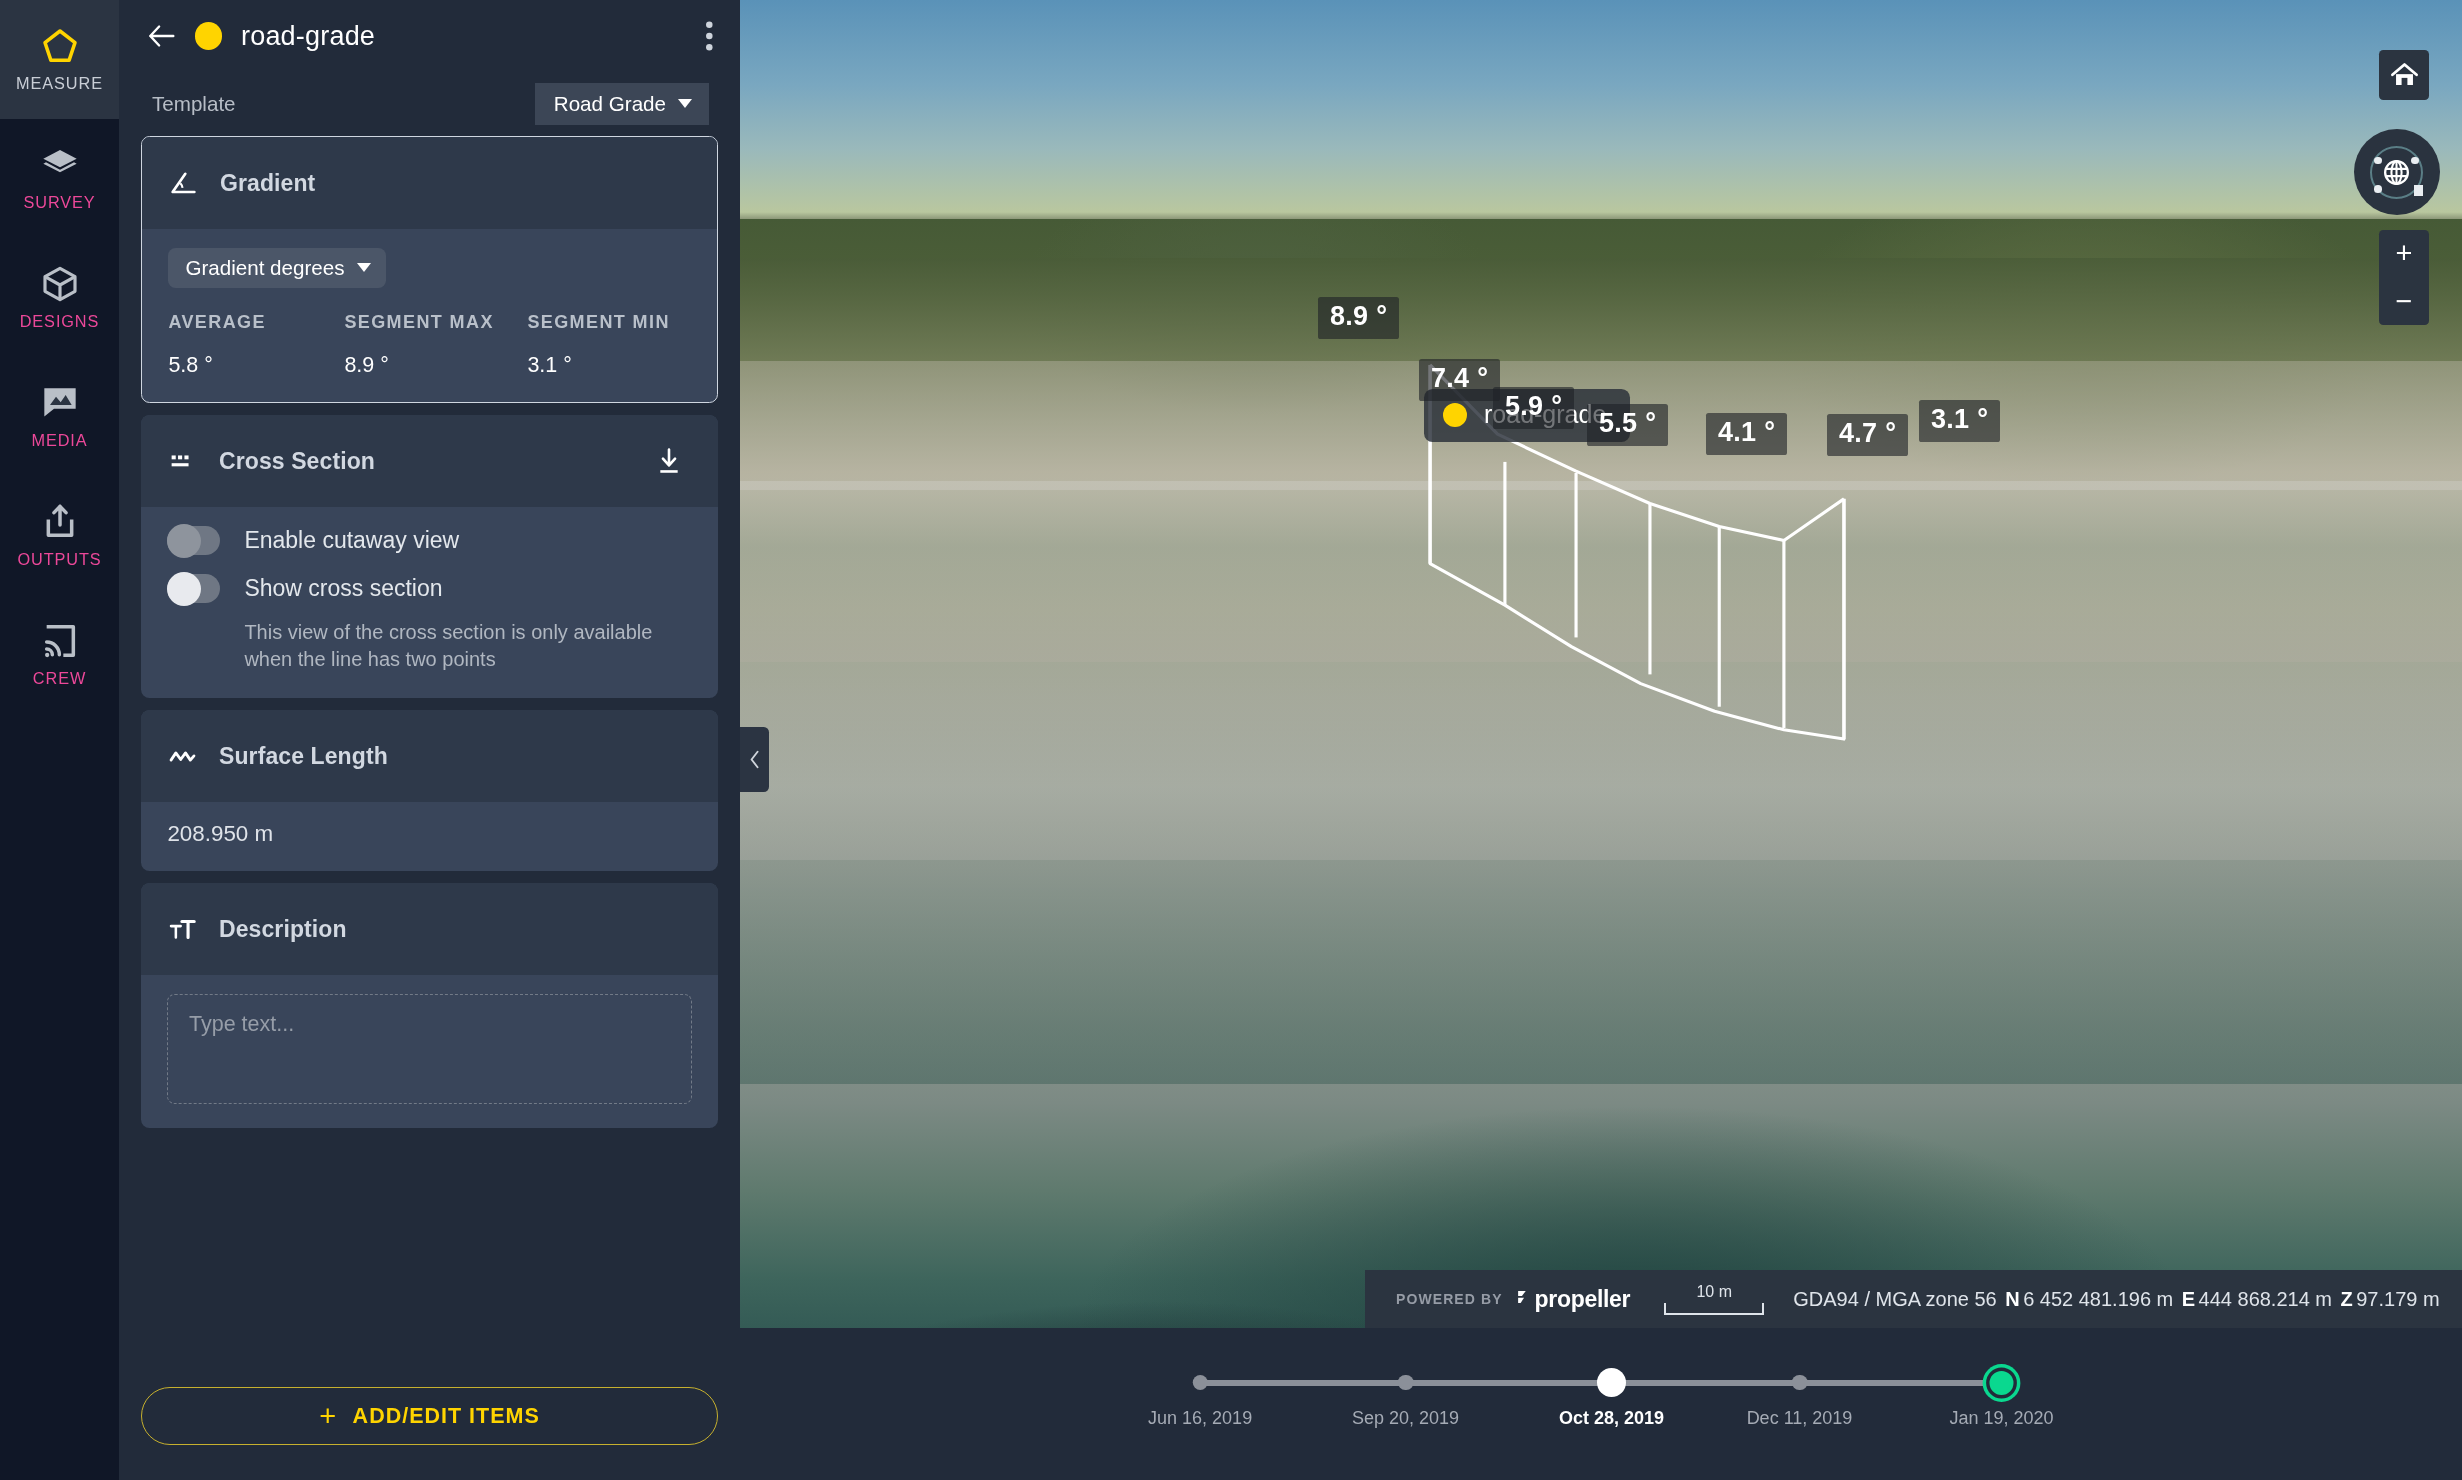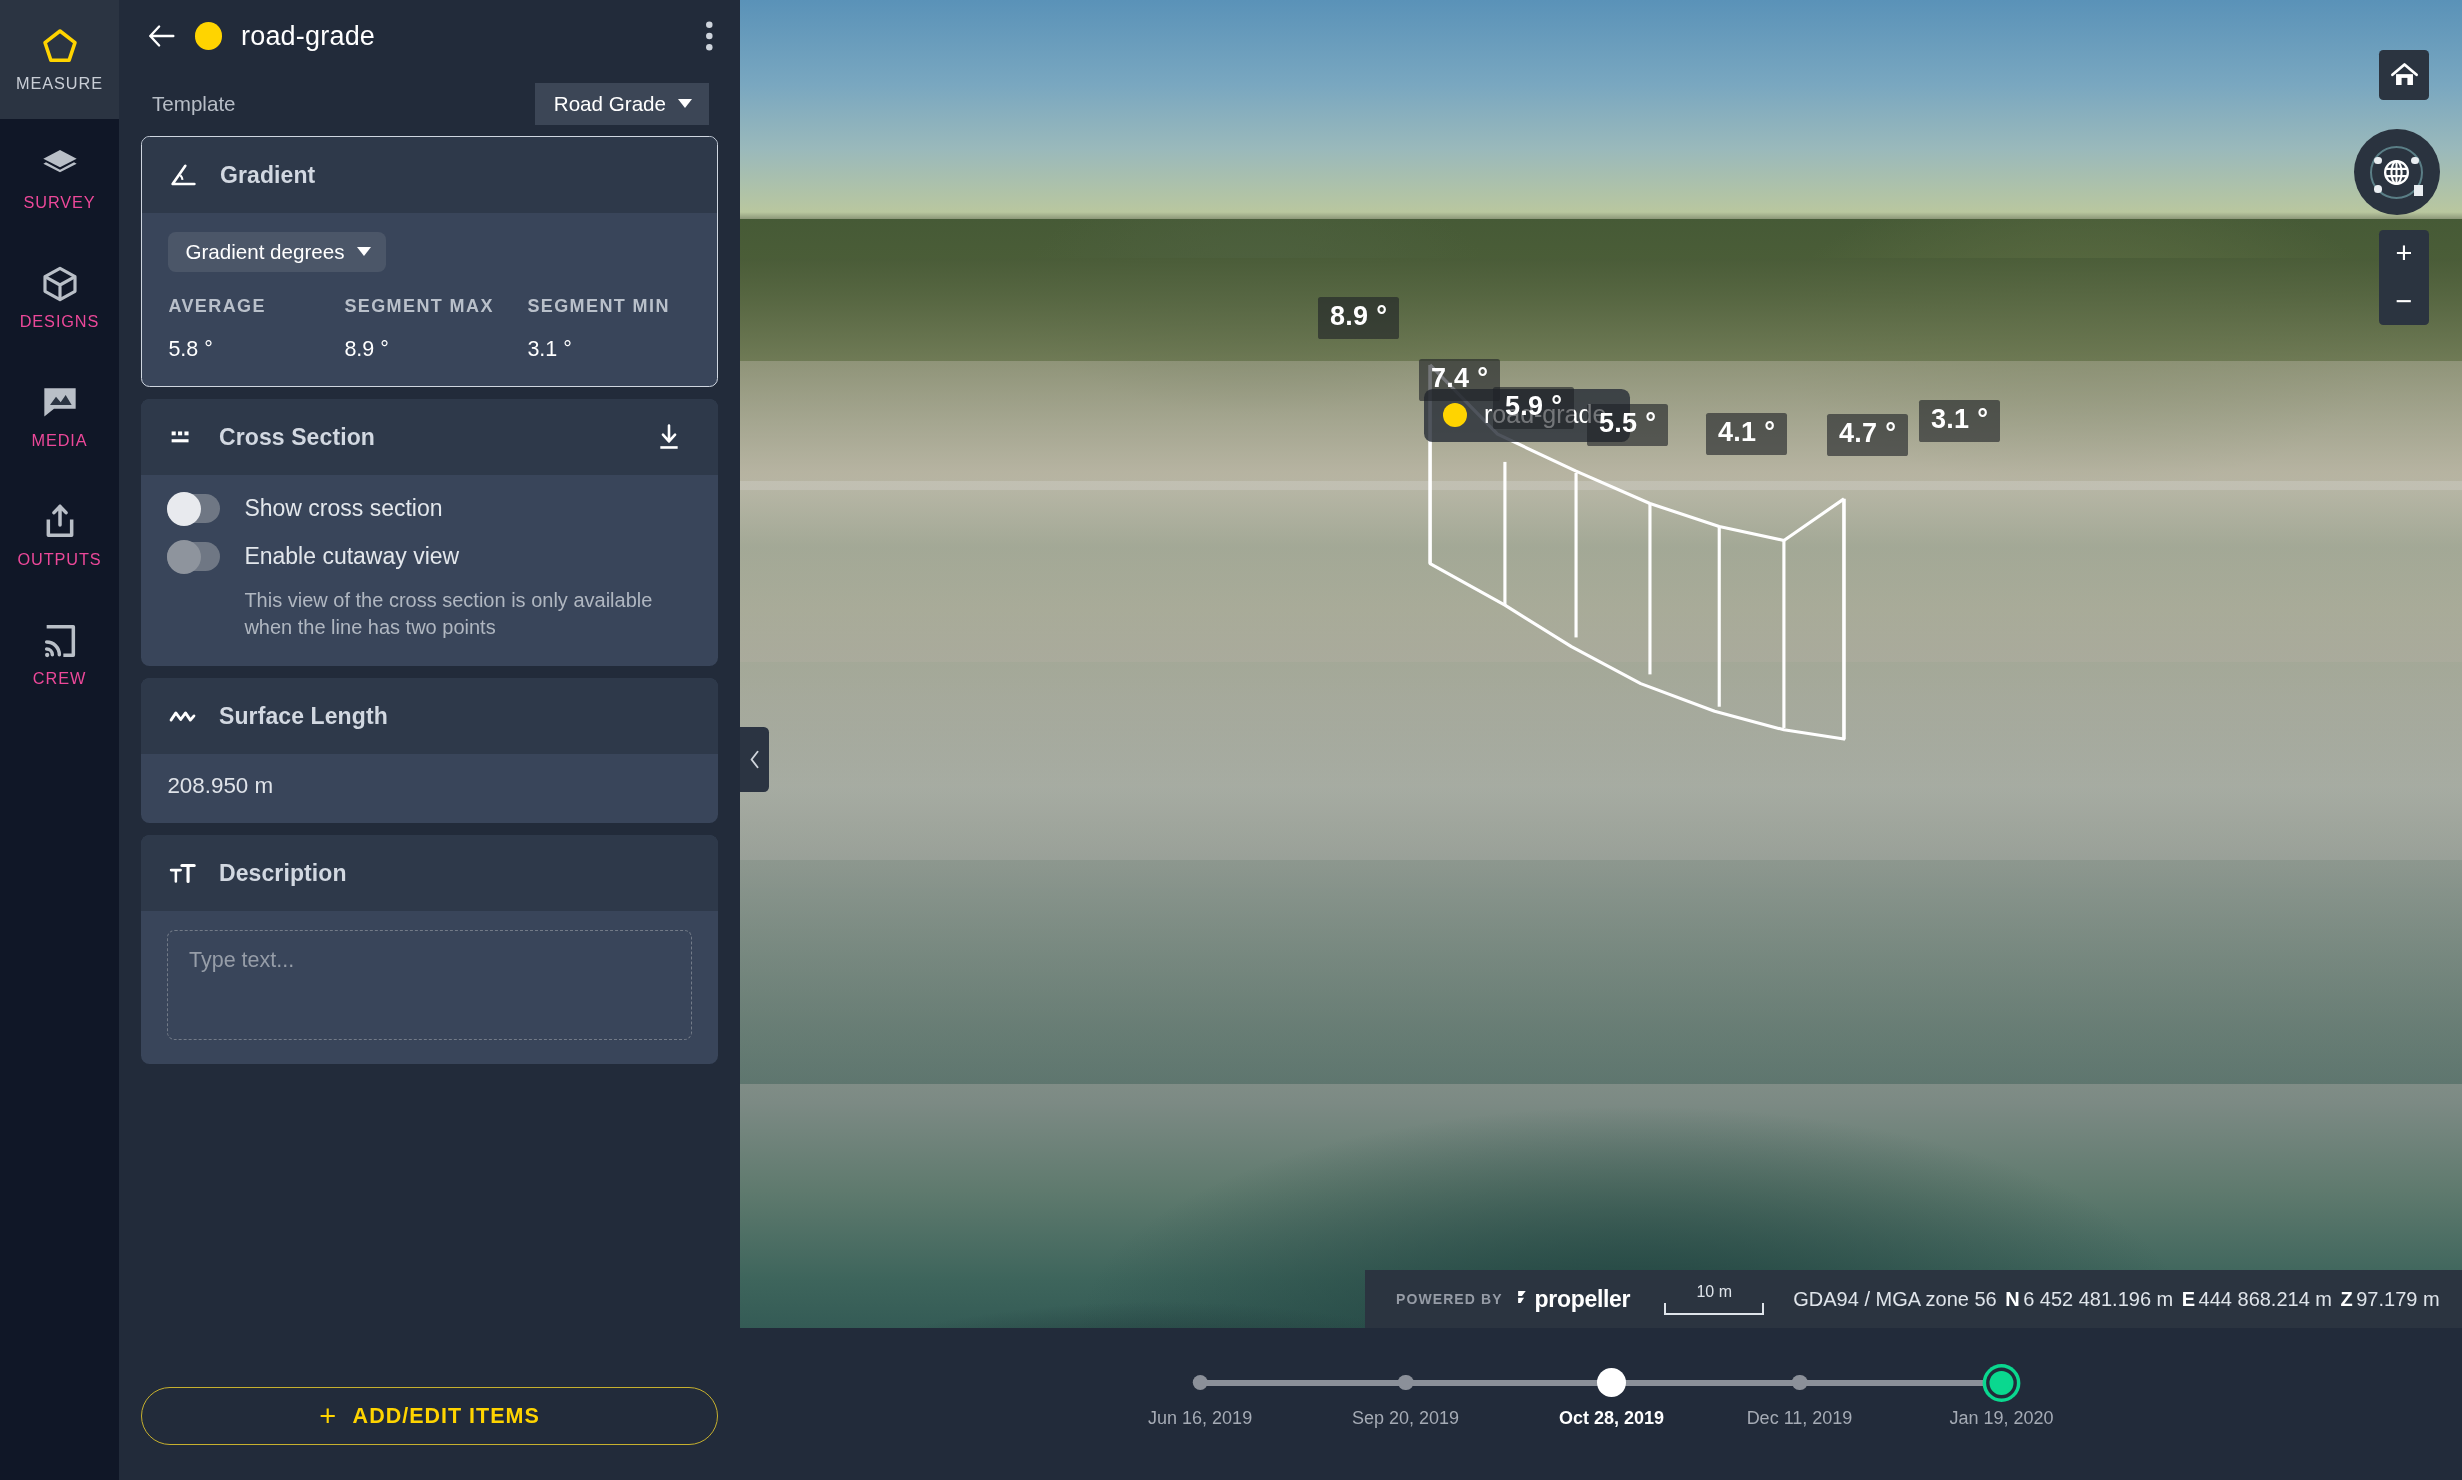--- a/index.html
+++ b/index.html
@@ -83,21 +83,21 @@
 
   .card {
     margin: 0 22.4px 12px 22.4px;
     background: #39455a;
     border-radius: 8.6px;
     overflow: hidden;
   }
   .card.outlined { border: 1.7px solid #cfd6e0; }
   .card-head {
     background: #2e394a;
-    height: 76px;
+    height: 92px;
     display: flex; align-items: center;
     padding: 0 36px 0 26px;
     gap: 20.6px;
   }
   .card-title { font-size: 23px; color: #d2d8e1; font-weight: bold; letter-spacing: 0.1px; }
   .card-ico { width: 31px; height: 29px; flex: 0 0 auto; }
   .spacer { flex: 1 1 auto; }
   .dl-ico { width: 26px; height: 29px; cursor: pointer; }
 
   .card-body { padding: 19px 26px 24px 26px; }
@@ -473,30 +473,30 @@
         </svg>
         <span class="card-title">Cross Section</span>
         <span class="spacer"></span>
         <svg class="dl-ico" viewBox="0 0 24 26">
           <path d="M12 2 v13 M12 16.6 L6.4 10.4 M12 16.6 L17.6 10.4" fill="none" stroke="#fff" stroke-width="2.4" stroke-linecap="round" stroke-linejoin="round"></path>
           <rect x="4" y="21" width="16" height="2.4" fill="#fff"></rect>
         </svg>
       </div>
       <div class="card-body">
         <div class="toggle-row">
+          <span class="switch dim">
+              <span class="knob"></span>
+            </span>
+          <span class="toggle-label">Enable cutaway view</span>
+        </div>
+        <div class="toggle-row">
           <span class="switch">
               <span class="knob"></span>
             </span>
           <span class="toggle-label">Show cross section</span>
-        </div>
-        <div class="toggle-row">
-          <span class="switch dim">
-              <span class="knob"></span>
-            </span>
-          <span class="toggle-label">Enable cutaway view</span>
         </div>
         <div class="helper">This view of the cross section is only available when the line has two points</div>
       </div>
     </section>
 
     <section class="card">
       <div class="card-head">
         <svg class="card-ico" viewBox="0 0 24 24">
           <path d="M2.5 15 L6.5 9 L10.5 14.5 L14.5 9 L18.5 15 L21.5 11.5" fill="none" stroke="#fff" stroke-width="2.3" stroke-linecap="round" stroke-linejoin="round"></path>
         </svg>

